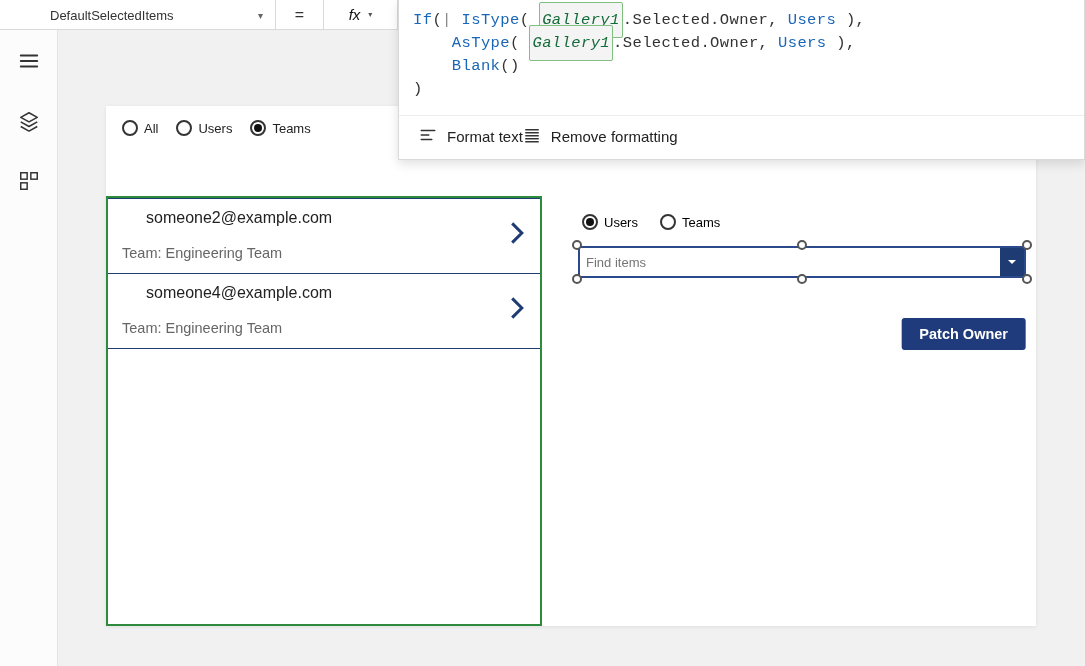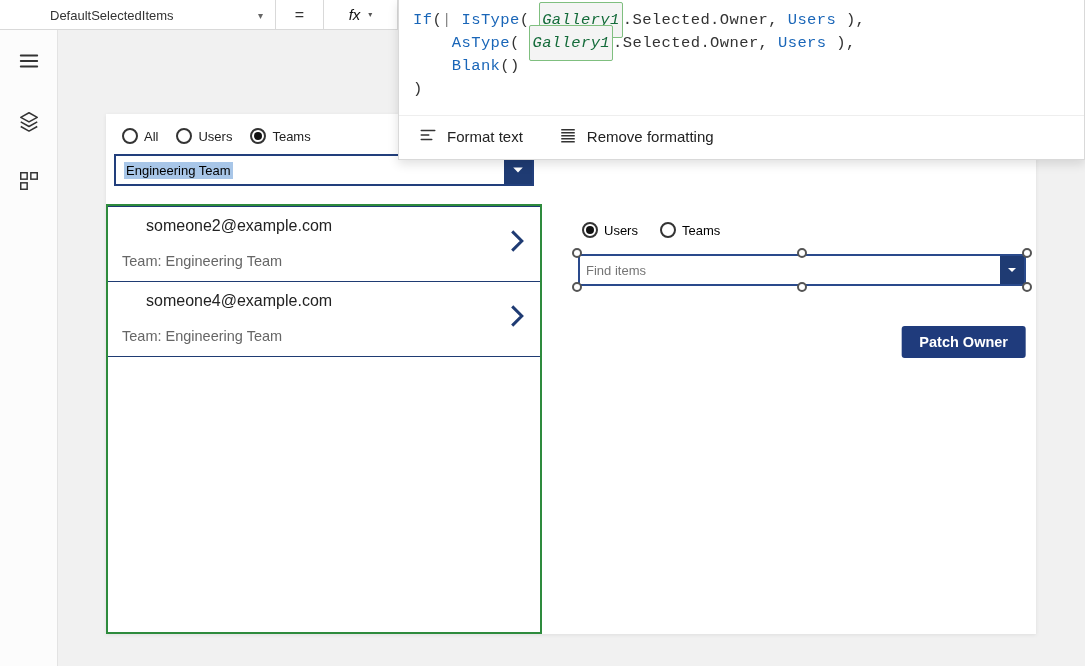--- a/index.html
+++ b/index.html
@@ -80,21 +80,20 @@
     color: #333;
     letter-spacing: 0.4px;
   }
   .kw-fn  { color: #1a66b8; }
   .kw-tbl { color: #146b3a; background: #f4f4f4; border: 1px solid #7fbf7f; padding: 8px 2px; font-style: italic; border-radius:2px; }
   .kw-ent { color: #1a66b8; }
   .kw-caret { color: #888; }
 
   .formula-toolbar {
     display: flex;
-    gap: 36px;
     padding: 10px 20px 12px 20px;
     border-top: 1px solid #eee;
   }
   .ft-btn {
     display: flex;
     align-items: center;
     gap: 10px;
     font-size: 15px;
     color: #222;
     cursor: pointer;
@@ -118,21 +117,21 @@
   .rail-icon svg { width: 100%; height: 100%; }
 
   
   .canvas {
     position: absolute;
     top: 30px; left: 58px; right: 0; bottom: 0;
     background: #f1f1f1;
   }
   .app-frame {
     position: absolute;
-    top: 84px;
+    top: 76px;
     left: 48px;
     width: 930px;
     height: 520px;
     background: #fff;
     box-shadow: 0 1px 4px rgba(0,0,0,0.08);
   }
 
   
   .radio-row {
     display: flex;
@@ -334,30 +333,20 @@
       <div class="radio">
         <span class="radio-circle"></span>
         <span>Users</span>
       </div>
       <div class="radio selected">
         <span class="radio-circle"></span>
         <span>Teams</span>
       </div>
     </div>
 
-    <div class="left-combo" style="width:420px;">
-      <div class="combo-val">
-        <span class="hl">Engineering Team</span>
-      </div>
-      <div class="combo-btn">
-        <svg viewBox="0 0 10 10">
-            <path d="M1 3l4 4 4-4z"></path>
-          </svg>
-      </div>
-    </div>
 
     <div class="gallery">
       <div class="gallery-item">
         <div class="gi-text">
           <div class="gi-title">someone2@example.com</div>
           <div class="gi-sub">Team: Engineering Team</div>
         </div>
         <div class="gi-chev">
           <svg viewBox="0 0 12 20">
               <path d="M2 2l8 8-8 8"></path>

